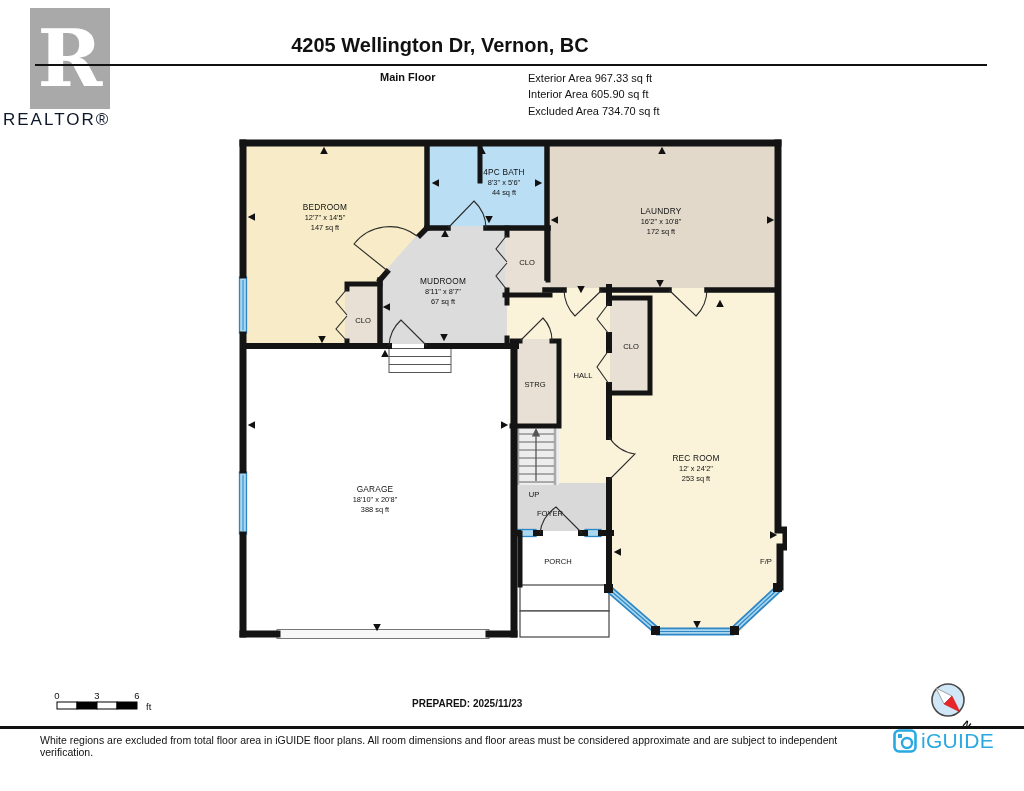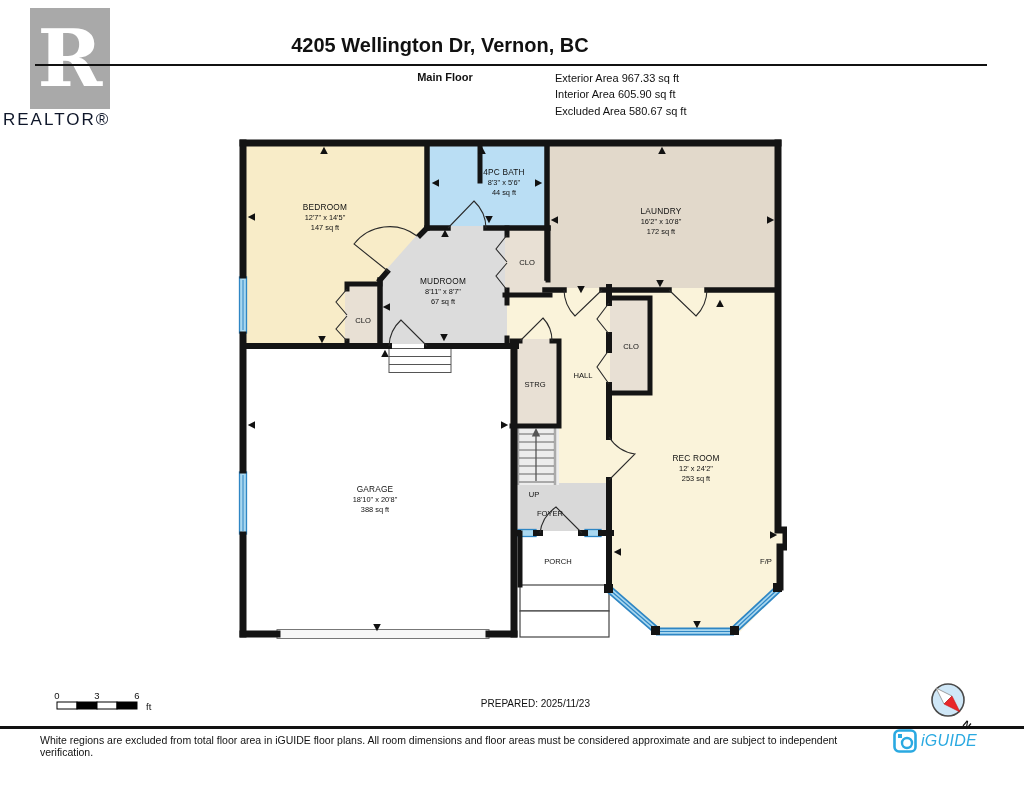--- a/index.html
+++ b/index.html
@@ -6,55 +6,55 @@
   body{width:1024px;height:791px;position:relative;background:#fff;overflow:hidden;
        font-family:"Liberation Sans",sans-serif;color:#111;}
   .abs{position:absolute;}
   
   .realtor-block{left:30px;top:8px;width:80px;height:101px;background:#a9a9a9;z-index:1;
                  display:flex;align-items:center;justify-content:center;}
   .realtor-r{font-family:"DejaVu Serif",serif;font-weight:bold;font-size:78px;color:#fff;line-height:1;}
   .realtor-word{left:3px;top:110px;width:130px;font-size:17px;letter-spacing:2px;color:#0f172a;z-index:1;}
   .header-line{left:35px;top:64px;width:952px;height:2px;background:#111;z-index:2;}
   .page-title{left:0;top:34px;width:880px;text-align:center;font-size:20px;font-weight:bold;}
-  .floor-label{left:380px;top:71px;width:130px;text-align:center;font-size:11px;font-weight:bold;}
-  .area-lines{left:555px;top:70px;font-size:11px;line-height:16.4px;}
+  .floor-label{left:380px;top:71px;width:130px;text-align:left;font-size:11px;font-weight:bold;}
+  .area-lines{left:528px;top:70px;font-size:11px;line-height:16.4px;}
   
   .plan-wrap{left:237px;top:135px;width:550px;height:515px;}
   svg text{font-family:"Liberation Sans",sans-serif;fill:#111;}
   .room-name{font-size:8.3px;letter-spacing:.2px;}
   .room-dims{font-size:7.4px;}
   .small-label{font-size:7.6px;}
   
   .scalebar{left:50px;top:688px;}
   
-  .prepared{left:380px;top:698px;width:210px;text-align:right;font-size:10px;font-weight:normal;}
+  .prepared{left:412px;top:698px;width:210px;text-align:left;font-size:10px;font-weight:bold;}
   
   .compass{left:924px;top:676px;}
   
   .footer-line{left:0;top:726px;width:1024px;height:3px;background:#111;}
   .disclaimer{left:40px;top:734px;width:830px;font-size:10.5px;}
   .brand{left:893px;top:729px;display:flex;align-items:center;gap:4px;}
-  .brand-text{font-size:16px;color:#2aa9e1;letter-spacing:.3px;font-style:italic;}
+  .brand-text{font-size:21px;color:#2aa9e1;letter-spacing:.3px;}
 </style>
 </head>
 <body>
 
 <div class="abs realtor-block">
   <span class="realtor-r">R</span>
 </div>
 <div class="abs realtor-word">REALTOR®</div>
 <div class="abs header-line"></div>
 
 <div class="abs page-title">4205 Wellington Dr, Vernon, BC</div>
 <div class="abs floor-label">Main Floor</div>
 <div class="abs area-lines">
   <div>Exterior Area 967.33 sq ft</div>
   <div>Interior Area 605.90 sq ft</div>
-  <div>Excluded Area 580.67 sq ft</div>
+  <div>Excluded Area 734.70 sq ft</div>
 </div>
 
 <div class="abs plan-wrap">
 <svg width="550" height="515" viewBox="0 0 550 515">
 
   <g>
     <path fill="#f8ecc8" d="M4,6 H192 V91 L141,144 V213 H4 Z"></path>
     <rect fill="#badef4" x="188" y="6" width="124" height="89"></rect>
     <rect fill="#e2d9cb" x="308" y="6" width="236" height="151"></rect>
     <path fill="#dcdcdc" d="M188,91 H272 V213 H141 V144 Z"></path>

